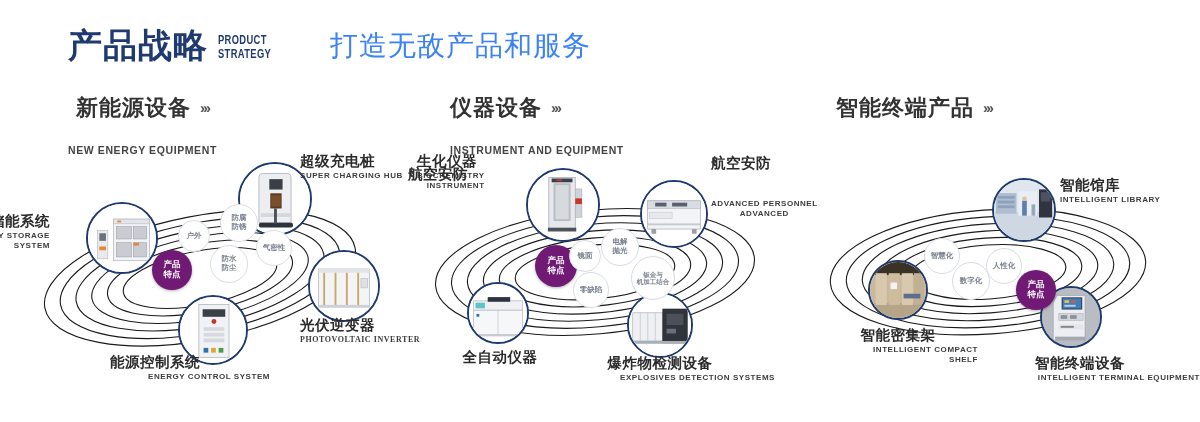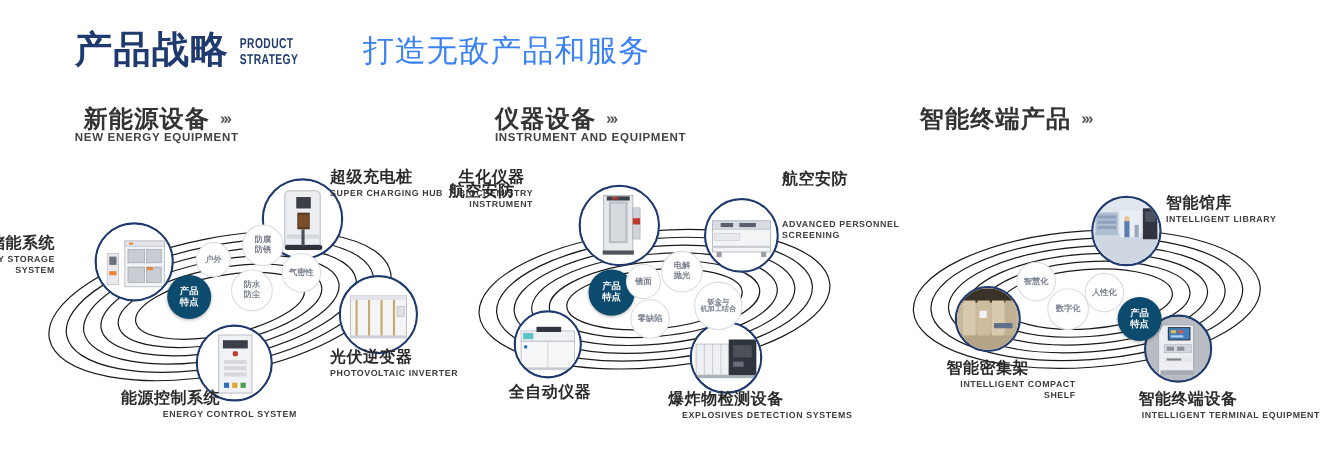--- a/index.html
+++ b/index.html
@@ -16,21 +16,21 @@
   #title-en div{white-space:nowrap;}
   #subtitle{position:absolute;left:330px;top:32px;font-size:28px;font-weight:normal;
             color:#3b82f6;letter-spacing:1px;line-height:1;}
 
   
   .sec-head{position:absolute;}
   .sec-cn{font-size:22px;font-weight:bold;color:#333333;line-height:1;
           letter-spacing:1px;white-space:nowrap;}
   .sec-arrows{display:inline-block;margin-left:9px;color:#555;font-size:15px;
               letter-spacing:-2px;font-weight:bold;vertical-align:2px;}
-  .sec-en{margin-top:0;font-size:10.5px;font-weight:bold;color:#444444;
+  .sec-en{margin-top:25px;font-size:10.5px;font-weight:bold;color:#444444;
           letter-spacing:.6px;white-space:nowrap;}
   #sec1{left:68px;top:97px;text-align:center;}
   #sec2{left:450px;top:97px;}
   #sec3{left:836px;top:97px;}
 
   
   .cluster{position:absolute;top:150px;width:400px;height:260px;}
   #cluster1{left:0px;}
   #cluster2{left:395px;}
   #cluster3{left:790px;}
@@ -39,21 +39,21 @@
   
   .node{position:absolute;border-radius:50%;border:2.5px solid #1e3a6e;
         overflow:hidden;background:#ffffff;box-sizing:border-box;}
   .node .ph{position:absolute;left:0;top:0;width:100%;height:100%;}
 
   
   .feat{position:absolute;border-radius:50%;border:1px solid #d8dce4;
         background:#ffffff;color:#7b8190;font-size:7.5px;font-weight:bold;
         display:flex;align-items:center;justify-content:center;text-align:center;
         line-height:1.15;box-sizing:border-box;}
-  .feat.core{background:#0c4a6e;border:none;color:#ffffff;font-size:8.5px;
+  .feat.core{background:#701a75;border:none;color:#ffffff;font-size:8.5px;
              box-shadow:0 1px 3px rgba(0,0,0,.3);}
 
   
   .cap{position:absolute;white-space:nowrap;}
   .cap .cn{font-size:14.5px;font-weight:bold;color:#2b2b2b;line-height:1.05;
            letter-spacing:.5px;}
   .cap .en{font-size:8px;font-weight:bold;color:#3d3d3d;letter-spacing:.55px;
            margin-top:2px;line-height:1.2;text-align:right;}
   .cap.r{text-align:right;}
   .cap.c{text-align:center;}
@@ -141,21 +141,21 @@
       <rect x="9" y="18" width="54" height="40" fill="#f3f4f6" stroke="#b0b4bc" stroke-width=".8"></rect>
       <rect x="9" y="18" width="54" height="4" fill="#e2e4e9"></rect>
       <rect x="14" y="22" width="2" height="36" fill="#c9a86a"></rect>
       <rect x="26" y="22" width="2" height="36" fill="#c9a86a"></rect>
       <rect x="38" y="22" width="2" height="36" fill="#c9a86a"></rect>
       <rect x="50" y="22" width="2" height="36" fill="#c9a86a"></rect>
       <rect x="54" y="28" width="7" height="10" fill="#dfe1e6" stroke="#a9adb5" stroke-width=".5"></rect>
       <rect x="9" y="56" width="54" height="3" fill="#cdd0d6"></rect>
     </svg>
   </div>
-  <div class="cap" style="left:300px;top:168px;">
+  <div class="cap" style="left:300px;top:168px;font-family:Liberation Serif, serif;">
     <div class="cn">光伏逆变器</div>
     <div class="en">PHOTOVOLTAIC INVERTER</div>
   </div>
 
   <div class="node" style="left:178px;top:145px;width:70px;height:70px;">
     <svg class="ph" viewBox="0 0 70 70">
       <rect width="70" height="70" fill="#ffffff"></rect>
       <rect x="20" y="8" width="32" height="56" fill="#f1f2f5" stroke="#aeb2ba" stroke-width=".8"></rect>
       <rect x="24" y="13" width="24" height="8" fill="#3a3f48"></rect>
       <circle cx="36" cy="26" r="2.6" fill="#c0392b"></circle>
@@ -239,23 +239,23 @@
       <rect x="14" y="22" width="12" height="4" fill="#5a6070"></rect>
       <rect x="32" y="22" width="16" height="4" fill="#5a6070"></rect>
       <rect x="8" y="32" width="24" height="7" fill="#e7e9ed" stroke="#bcc0c7" stroke-width=".5"></rect>
       <rect x="6" y="44" width="56" height="2" fill="#c6c9d0"></rect>
       <rect x="10" y="50" width="5" height="5" fill="#9a9ea6"></rect>
       <rect x="53" y="50" width="5" height="5" fill="#9a9ea6"></rect>
     </svg>
   </div>
   <div class="cap" style="left:316px;top:6px;">
     <div class="cn">航空安防</div>
-    <div class="en" style="text-align:left;margin-top:28px;">
+    <div class="en" style="text-align:center;margin-top:28px;">
       <div>ADVANCED PERSONNEL</div>
-      <div>SCREENING</div>
+      <div>ADVANCED</div>
     </div>
   </div>
 
   <div class="node" style="left:72px;top:132px;width:62px;height:62px;">
     <svg class="ph" viewBox="0 0 62 62">
       <rect width="62" height="62" fill="#ffffff"></rect>
       <rect x="5" y="18" width="52" height="10" fill="#f0f1f4" stroke="#aeb2ba" stroke-width=".7"></rect>
       <rect x="20" y="14" width="24" height="5" fill="#2f3440"></rect>
       <rect x="7" y="20" width="10" height="6" fill="#5ec4c9"></rect>
       <rect x="5" y="28" width="52" height="26" fill="#f6f7f9" stroke="#aeb2ba" stroke-width=".7"></rect>

